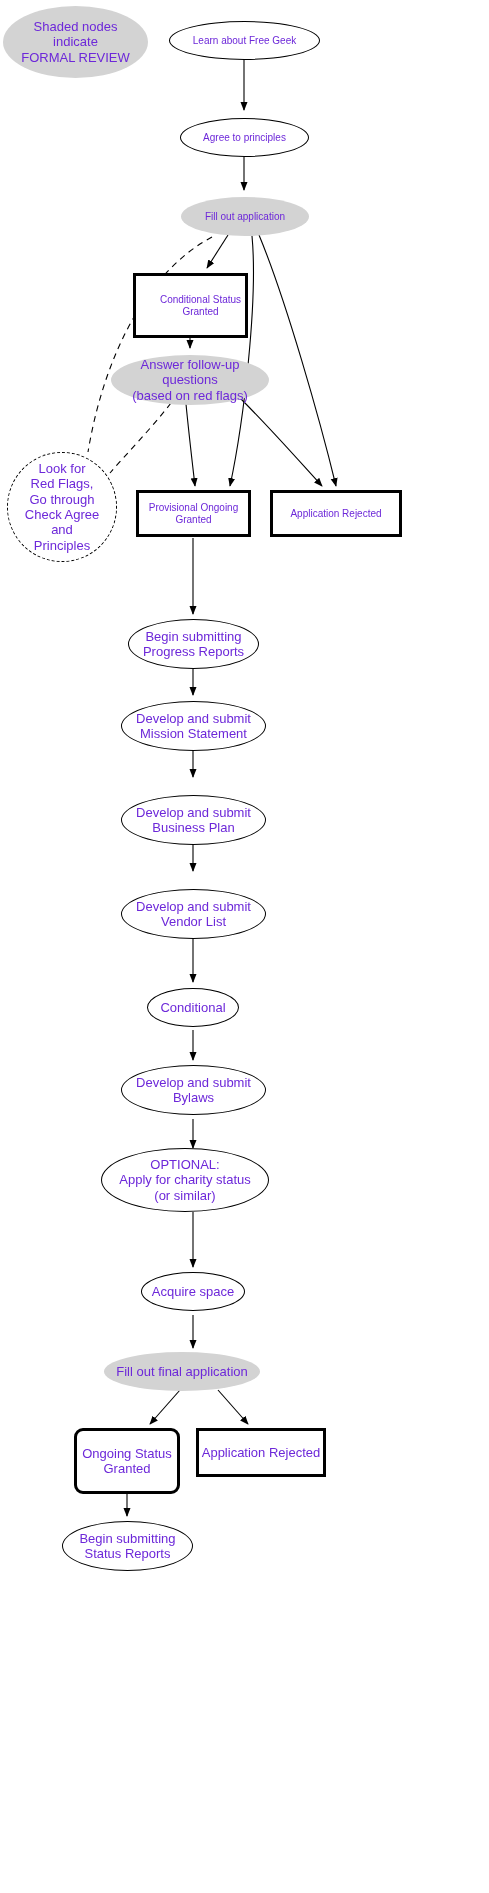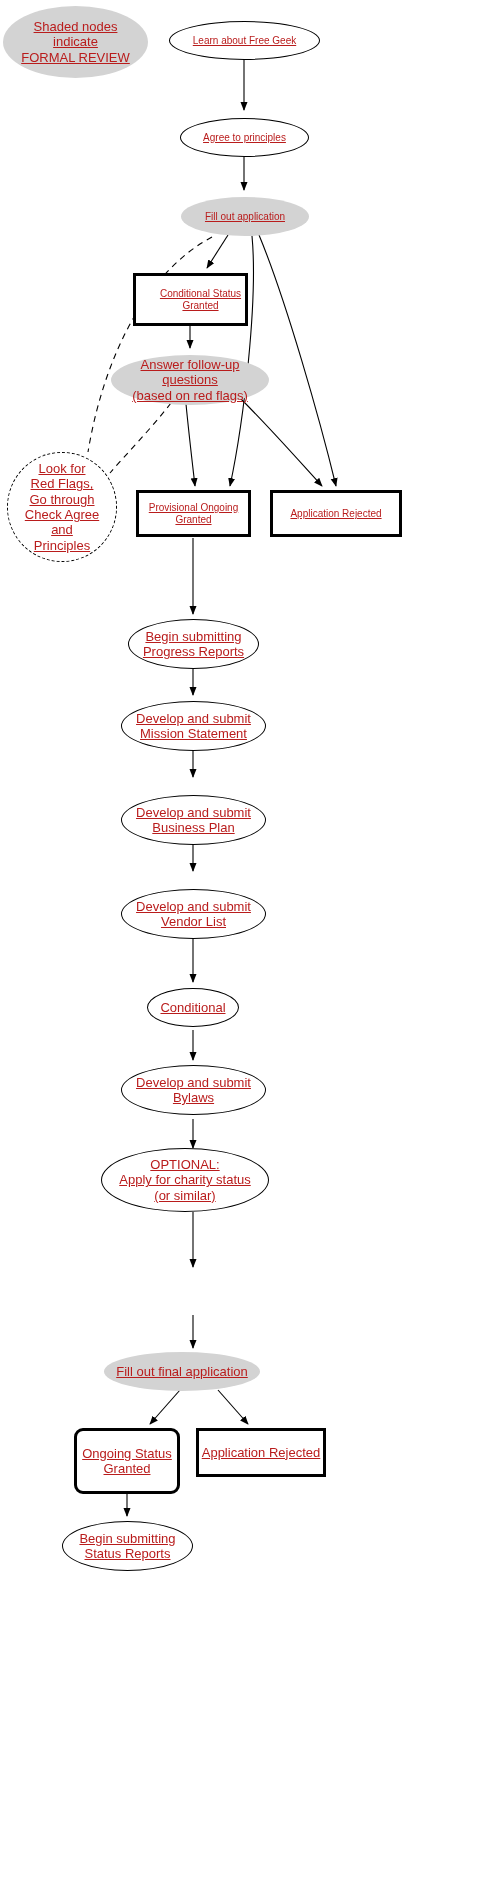--- a/index.html
+++ b/index.html
@@ -2,21 +2,21 @@
 <html><head>
 <meta charset="utf-8">
 <style>
   html,body{margin:0;padding:0;background:#ffffff;}
   body{width:489px;height:1893px;position:relative;
        font-family:"Liberation Sans","DejaVu Sans",sans-serif;
        -webkit-font-smoothing:antialiased;}
   #stage{position:absolute;left:0;top:0;width:489px;height:1893px;overflow:hidden;}
   svg#edges{position:absolute;left:0;top:0;width:489px;height:1893px;}
   .node{position:absolute;display:flex;align-items:center;justify-content:center;
-        text-align:center;color:#b91c1c;box-sizing:border-box;text-decoration:underline;}
+        text-align:center;color:#6d28d9;box-sizing:border-box;}
   .node .lbl{display:block;line-height:1.18;white-space:pre-line;}
   .ellipse{border:1px solid #000;border-radius:50%;background:#ffffff;}
   .ellipse-plain-shaded{border:0;border-radius:50%;background:#d3d3d3;}
   .ellipse-dashed{border:1px dashed #000;border-radius:50%;background:#ffffff;}
   .boxnode{border:3px solid #000;background:#ffffff;}
   .fs14{font-size:10px;justify-content:center;}
   .fs13{font-size:13px;}
 </style>
 </head>
 <body>
@@ -88,21 +88,21 @@
   </div>
 
   <div class="node ellipse fs14" style="left:180px;top:118px;width:129px;height:39px;">
     <span class="lbl">Agree to principles</span>
   </div>
 
   <div class="node ellipse-plain-shaded fs14" style="left:181px;top:197px;width:128px;height:39px;">
     <span class="lbl">Fill out application</span>
   </div>
 
-  <div class="node boxnode fs14" style="left:133px;top:273px;width:115px;height:53px;padding-left:20px;">
+  <div class="node boxnode fs14" style="left:133px;top:273px;width:115px;height:65px;padding-left:20px;">
     <span class="lbl">Conditional Status
 Granted</span>
   </div>
 
   <div class="node ellipse-plain-shaded fs13" style="left:111px;top:355px;width:158px;height:50px;">
     <span class="lbl">Answer follow-up questions
 (based on red flags)</span>
   </div>
 
   <div class="node ellipse-dashed fs13" style="left:7px;top:452px;width:110px;height:110px;">
@@ -151,20 +151,23 @@
     <span class="lbl">Develop and submit
 Bylaws</span>
   </div>
 
   <div class="node ellipse fs13" style="left:101px;top:1148px;width:168px;height:64px;">
     <span class="lbl">OPTIONAL:
 Apply for charity status
 (or similar)</span>
   </div>
 
+  <div class="node ellipse fs13" style="left:141px;top:1272px;width:104px;height:39px;">
+    <span class="lbl">Acquire space</span>
+  </div>
 
   <div class="node ellipse-plain-shaded fs13" style="left:104px;top:1352px;width:156px;height:39px;">
     <span class="lbl">Fill out final application</span>
   </div>
 
   <div class="node boxnode fs13" style="left:74px;top:1428px;width:106px;height:66px;border-radius:9px;">
     <span class="lbl">Ongoing Status
 Granted</span>
   </div>
 

